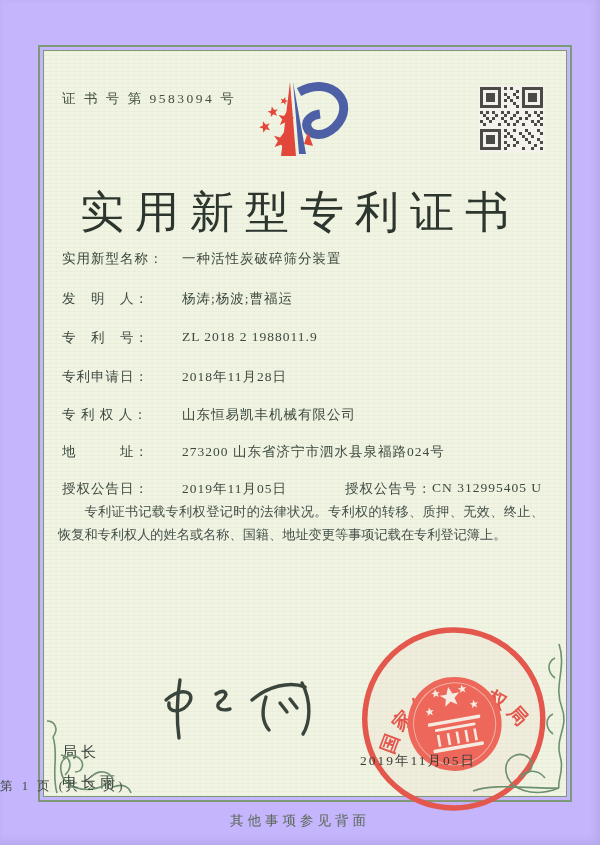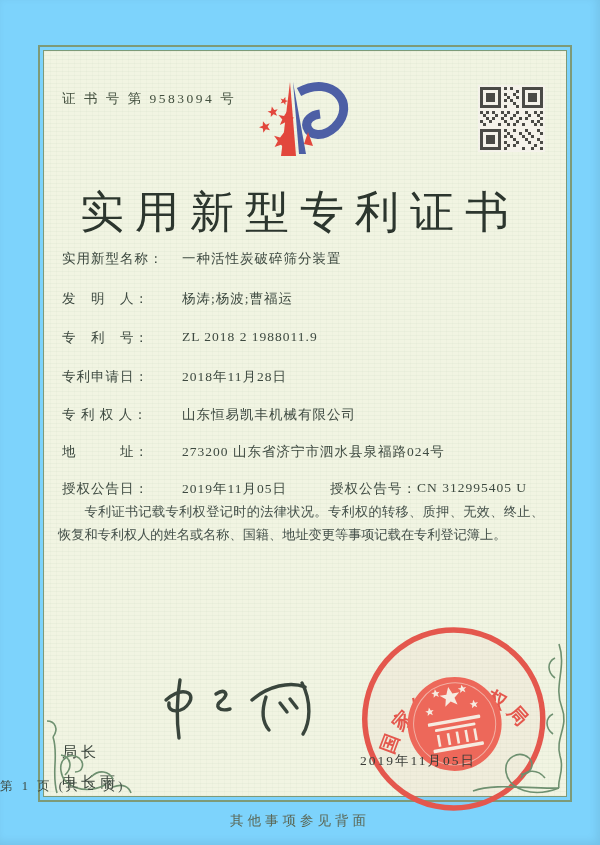--- a/index.html
+++ b/index.html
@@ -1,19 +1,19 @@
 <!DOCTYPE html>
 <html><head>
 <meta charset="utf-8">
 <style>
   * { margin:0; padding:0; box-sizing:border-box; }
   body { background:#888; font-family:"Liberation Serif","DejaVu Serif",serif; }
   .page {
     position:relative; width:600px; height:845px; margin:0 auto;
-    background:#7dd3fc; overflow:hidden;
+    background:#c4b5fd; overflow:hidden;
     box-shadow:inset -3px -3px 8px rgba(0,0,0,0.08);
   }
   .frame {
     position:absolute; left:38px; top:45px; width:534px; height:757px;
     border:2px solid #7d9a78;
   }
   .frame-inner {
     position:absolute; inset:3px; border:1px solid #7d9a78;
     background:
       repeating-linear-gradient(0deg, rgba(141,170,141,0.07) 0 1px, transparent 1px 4px),
@@ -28,21 +28,21 @@
   .qr { position:absolute; left:478px; top:85px; width:67px; height:67px; }
   .title {
     position:absolute; left:0; right:0; top:183px; text-align:center;
     font-size:44px; letter-spacing:11px; color:#2c362e; font-weight:500;
   }
   .field-row {
     position:absolute; left:62px; width:470px; display:flex;
     font-size:13.5px; color:#3e4a41; letter-spacing:1px; white-space:nowrap;
   }
   .field-label { flex:none; width:120px; }
-  .field-label2 { flex:none; margin-left:43px; }
+  .field-label2 { flex:none; margin-left:58px; }
   .paragraphs {
     position:absolute; left:58px; right:56px; top:501px;
     font-size:13.2px; line-height:22.5px; color:#44504a; text-align:justify;
   }
   .paragraphs p { text-indent:2em; }
   .director {
     position:absolute; left:62px; top:690px; font-size:15px;
     line-height:30px; letter-spacing:4px; color:#37423a;margin-top:47px;
   }
   .signature { position:absolute; left:142px; top:668px; width:200px; height:88px; }

